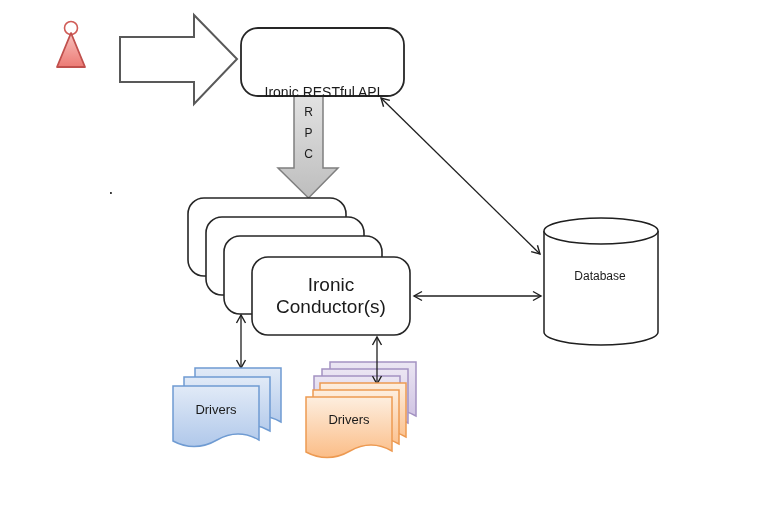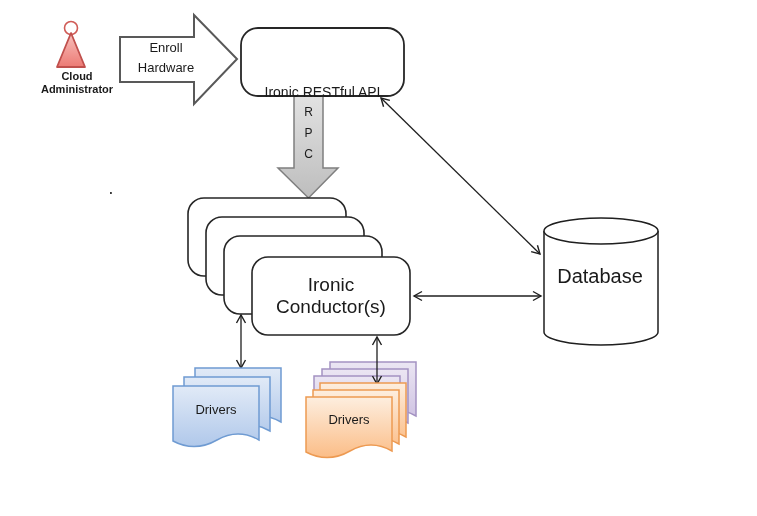--- a/index.html
+++ b/index.html
@@ -12,21 +12,21 @@
     position:absolute; color:#1a1a1a;
     display:flex; align-items:center; justify-content:center;
     text-align:center; pointer-events:none;
   }
   .lbl-actor   { left:32px;  top:70px;  width:90px;  font-size:11px; font-weight:bold; line-height:13px; }
   .lbl-enroll  { left:126px; top:38px;  width:80px;  font-size:13px; line-height:20px; }
   .lbl-api     { left:241px; top:28px;  width:163px; height:68px; font-size:14px;margin-top:30px; }
   .lbl-rpc     { left:300px; top:102px; width:17px;  font-size:12px; line-height:21px;
                  flex-direction:column; }
   .lbl-cond    { left:252px; top:257px; width:158px; height:78px; font-size:19px;border-radius:29px; }
-  .lbl-db      { left:544px; top:266px; width:112px; height:20px; font-size:20px; }
+  .lbl-db      { left:544px; top:266px; width:112px; height:20px; font-size:12px; }
   .lbl-drv-l   { left:173px; top:398px; width:86px;  height:22px; font-size:13px; }
   .lbl-drv-r   { left:306px; top:408px; width:86px;  height:22px; font-size:13px; }
   .stray-dot   { left:107px; top:186px; width:8px;   height:8px;  font-size:12px; font-weight:bold;
                  line-height:6px; color:#2a2a2a; }
 </style>
 </head>
 <body>
 
 <div class="canvas">
 
@@ -102,22 +102,20 @@
 
     <line x1="377" y1="337" x2="377" y2="384" stroke="#1f1f1f" stroke-width="1.3" marker-start="url(#ahStart)" marker-end="url(#ahEnd)"></line>
 
     <g>
       <use href="#docSheet" transform="translate(320,383)" fill="url(#gOrange)" stroke="#ed9a52" stroke-width="1.5"></use>
       <use href="#docSheet" transform="translate(313,390)" fill="url(#gOrange)" stroke="#ed9a52" stroke-width="1.5"></use>
       <use href="#docSheet" transform="translate(306,397)" fill="url(#gOrange)" stroke="#ed9a52" stroke-width="1.5"></use>
     </g>
   </svg>
 
-  <div class="label lbl-actor">Cloud Administrator</div>
-  <div class="label lbl-enroll">Enroll Hardware</div>
   <div class="label lbl-api">Ironic RESTful API</div>
   <div class="label lbl-rpc">
     <span>R</span>
     <span>P</span>
     <span>C</span>
   </div>
   <div class="label lbl-cond">Ironic Conductor(s)</div>
   <div class="label lbl-db">Database</div>
   <div class="label lbl-drv-l">Drivers</div>
   <div class="label lbl-drv-r">Drivers</div>

